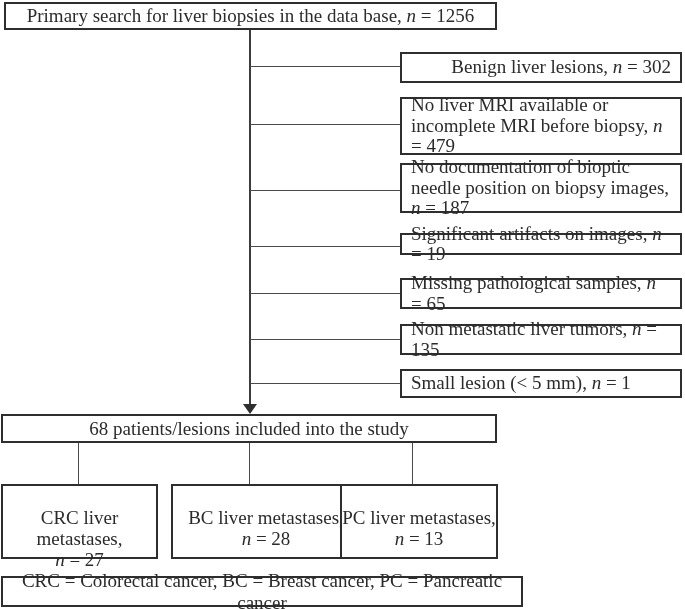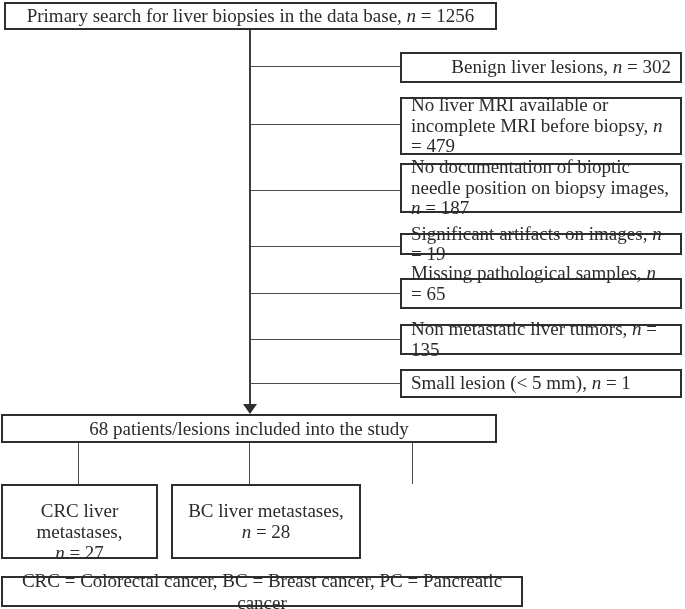--- a/index.html
+++ b/index.html
@@ -55,40 +55,40 @@
     left: 400px; width: 282px;
     padding: 3px 9px;
     align-items: center;
     line-height: 20.5px;
     text-align: left;
   }
   .e1 { top: 52px;  height: 31px; justify-content: flex-end; }
   .e2 { top: 97px;  height: 58px; }
   .e3 { top: 163px; height: 50px; }
   .e4 { top: 233px; height: 22px; }
-  .e5 { top: 278px; height: 31px; align-items: flex-end; }
+  .e5 { top: 278px; height: 31px; }
   .e6 { top: 324px; height: 31px; }
   .e7 { top: 369px; height: 29px; }
 
   
   .included-box { left: 1px; top: 414px; width: 496px; height: 29px; }
 
   
   .vconn { position: absolute; top: 443px; height: 41px; width: 1.2px; background: #4a4a4a; }
   .c1 { left: 78px; }
   .c2 { left: 249px; }
   .c3 { left: 412px; }
 
   
   .grp {
     top: 484px; height: 75px;
     flex-direction: column;
     align-items: center;
     text-align: center;
-    padding-top: 14px;
+    padding-top: 21px;
     line-height: 21px;
   }
   .g1 { left: 1px;   width: 157px; }
   .g2 { left: 171px; width: 190px; }
   .g3 { left: 340px; width: 158px; }
   .grp span, .grp i { display: inline; }
   .line { display: block; }
 
   
   .legend-box { left: 1px; top: 576px; width: 522px; height: 31px; text-align: center; }
@@ -145,18 +145,22 @@
 
   <div class="box grp g1">
     <span class="line">CRC liver</span>
     <span class="line">metastases,</span>
     <span class="line"><i class="nvar">n</i><span> = 27</span></span>
   </div>
   <div class="box grp g2">
     <span class="line">BC liver metastases,</span>
     <span class="line"><i class="nvar">n</i><span> = 28</span></span>
   </div>
+  <div class="box grp g3">
+    <span class="line">PC liver metastases,</span>
+    <span class="line"><i class="nvar">n</i><span> = 13</span></span>
+  </div>
 
   <div class="box legend-box center">
     <span>CRC = Colorectal cancer, BC = Breast cancer, PC = Pancreatic cancer</span>
   </div>
 
 </div>
 
 </body></html>

